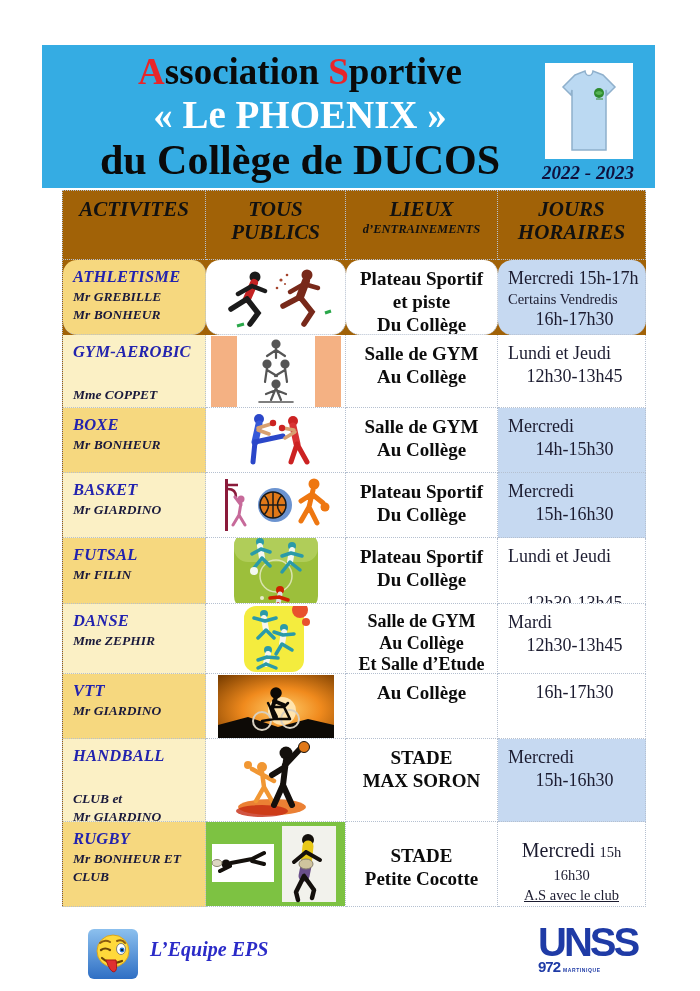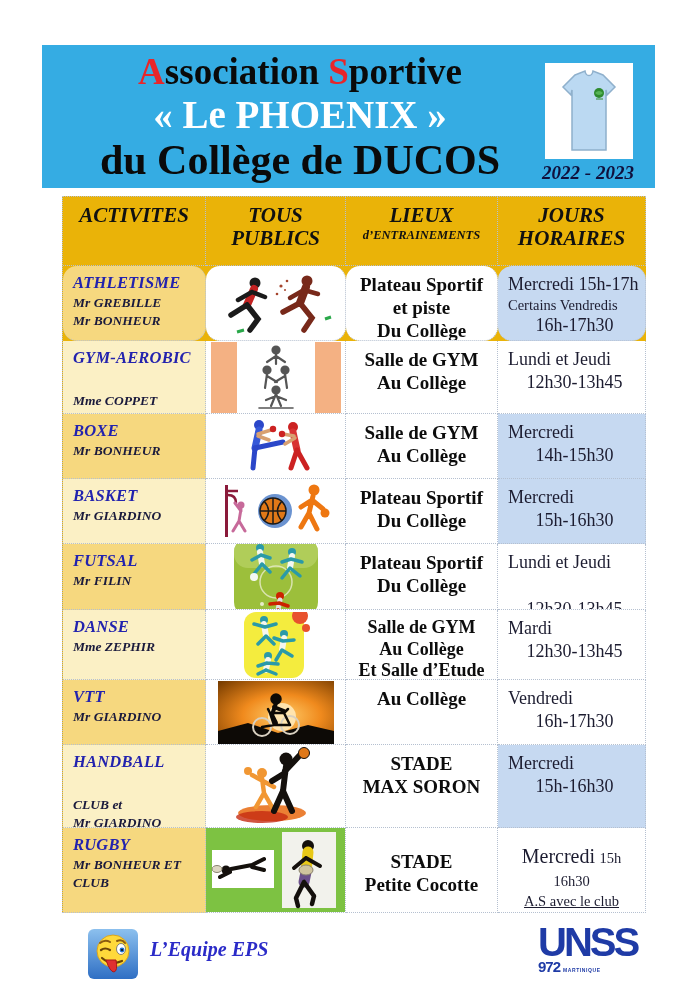--- a/index.html
+++ b/index.html
@@ -10,21 +10,21 @@
   .banner{position:absolute;left:42px;top:45px;width:613px;height:143px;background:#35ACE3;}
   .banner-text{position:absolute;left:8px;top:6px;width:500px;text-align:center;font-weight:bold;color:#0a0a0a;line-height:1.13;}
   .t1{font-size:37px;}
   .t1 .red{color:#E8262A;}
   .t2{font-size:39px;color:#ffffff;}
   .t3{font-size:42px;}
   .tshirt-box{position:absolute;right:22px;top:18px;width:88px;height:96px;background:#ffffff;display:flex;align-items:center;justify-content:center;}
   .years{position:absolute;right:8px;top:117px;width:118px;text-align:center;font-style:italic;font-weight:bold;font-size:19px;color:#10103c;}
 
   
-  .table{position:absolute;left:62px;top:196px;width:583px;border-left:1px dotted #b5c0d0;border-top:1px dotted #b5c0d0;background:#eab308;}
+  .table{position:absolute;left:62px;top:190px;width:583px;border-left:1px dotted #b5c0d0;border-top:1px dotted #b5c0d0;background:#a16207;}
   .tr{display:flex;}
   .td{box-sizing:border-box;border-right:1px dotted #b5c0d0;border-bottom:1px dotted #b5c0d0;overflow:hidden;}
   .c1{width:143px;} .c2{width:140px;} .c3{width:152px;} .c4{width:148px;}
   .h69{height:69px;} .h75{height:75px;border-radius:14px;} .h73{height:73px;} .h65{height:65px;}
   .h82{height:66px;} .h70{height:70px;} .h83{height:83px;} .h85{height:85px;}
 
   .thead{font-weight:bold;font-style:italic;text-align:center;font-size:21px;color:#111;padding-top:7px;line-height:1.1;}
   .thead .sub-sm{font-size:12.5px;display:block;margin-top:2px;}
 
   .act{background:#F6D87F;padding:7px 4px 0 10px;}
@@ -337,21 +337,20 @@
             <path d="M44 46 L56 44 L72 44 M56 44 L52 32 L66 32 L72 44 M52 32 L50 28 M66 32 L70 28"></path>
             <circle cx="58" cy="18" r="4.5" fill="#0d0a06"></circle>
             <path d="M58 22 L54 34 M56 26 L66 30 M54 34 L58 42" stroke-width="4"></path>
           </g>
         </svg>
       </div>
       <div class="td c3 h65 loc">
         <div>Au  Collège</div>
       </div>
       <div class="td c4 h65 sch">
-        <div>Vendredi</div>
         <div class="sch-time">16h-17h30</div>
       </div>
     </div>
 
     <div class="tr">
       <div class="td c1 h83 act light">
         <div class="act-name">HANDBALL</div>
         <div class="staff mt-lg">
           <div>CLUB et</div>
           <div>Mr GIARDINO</div>

